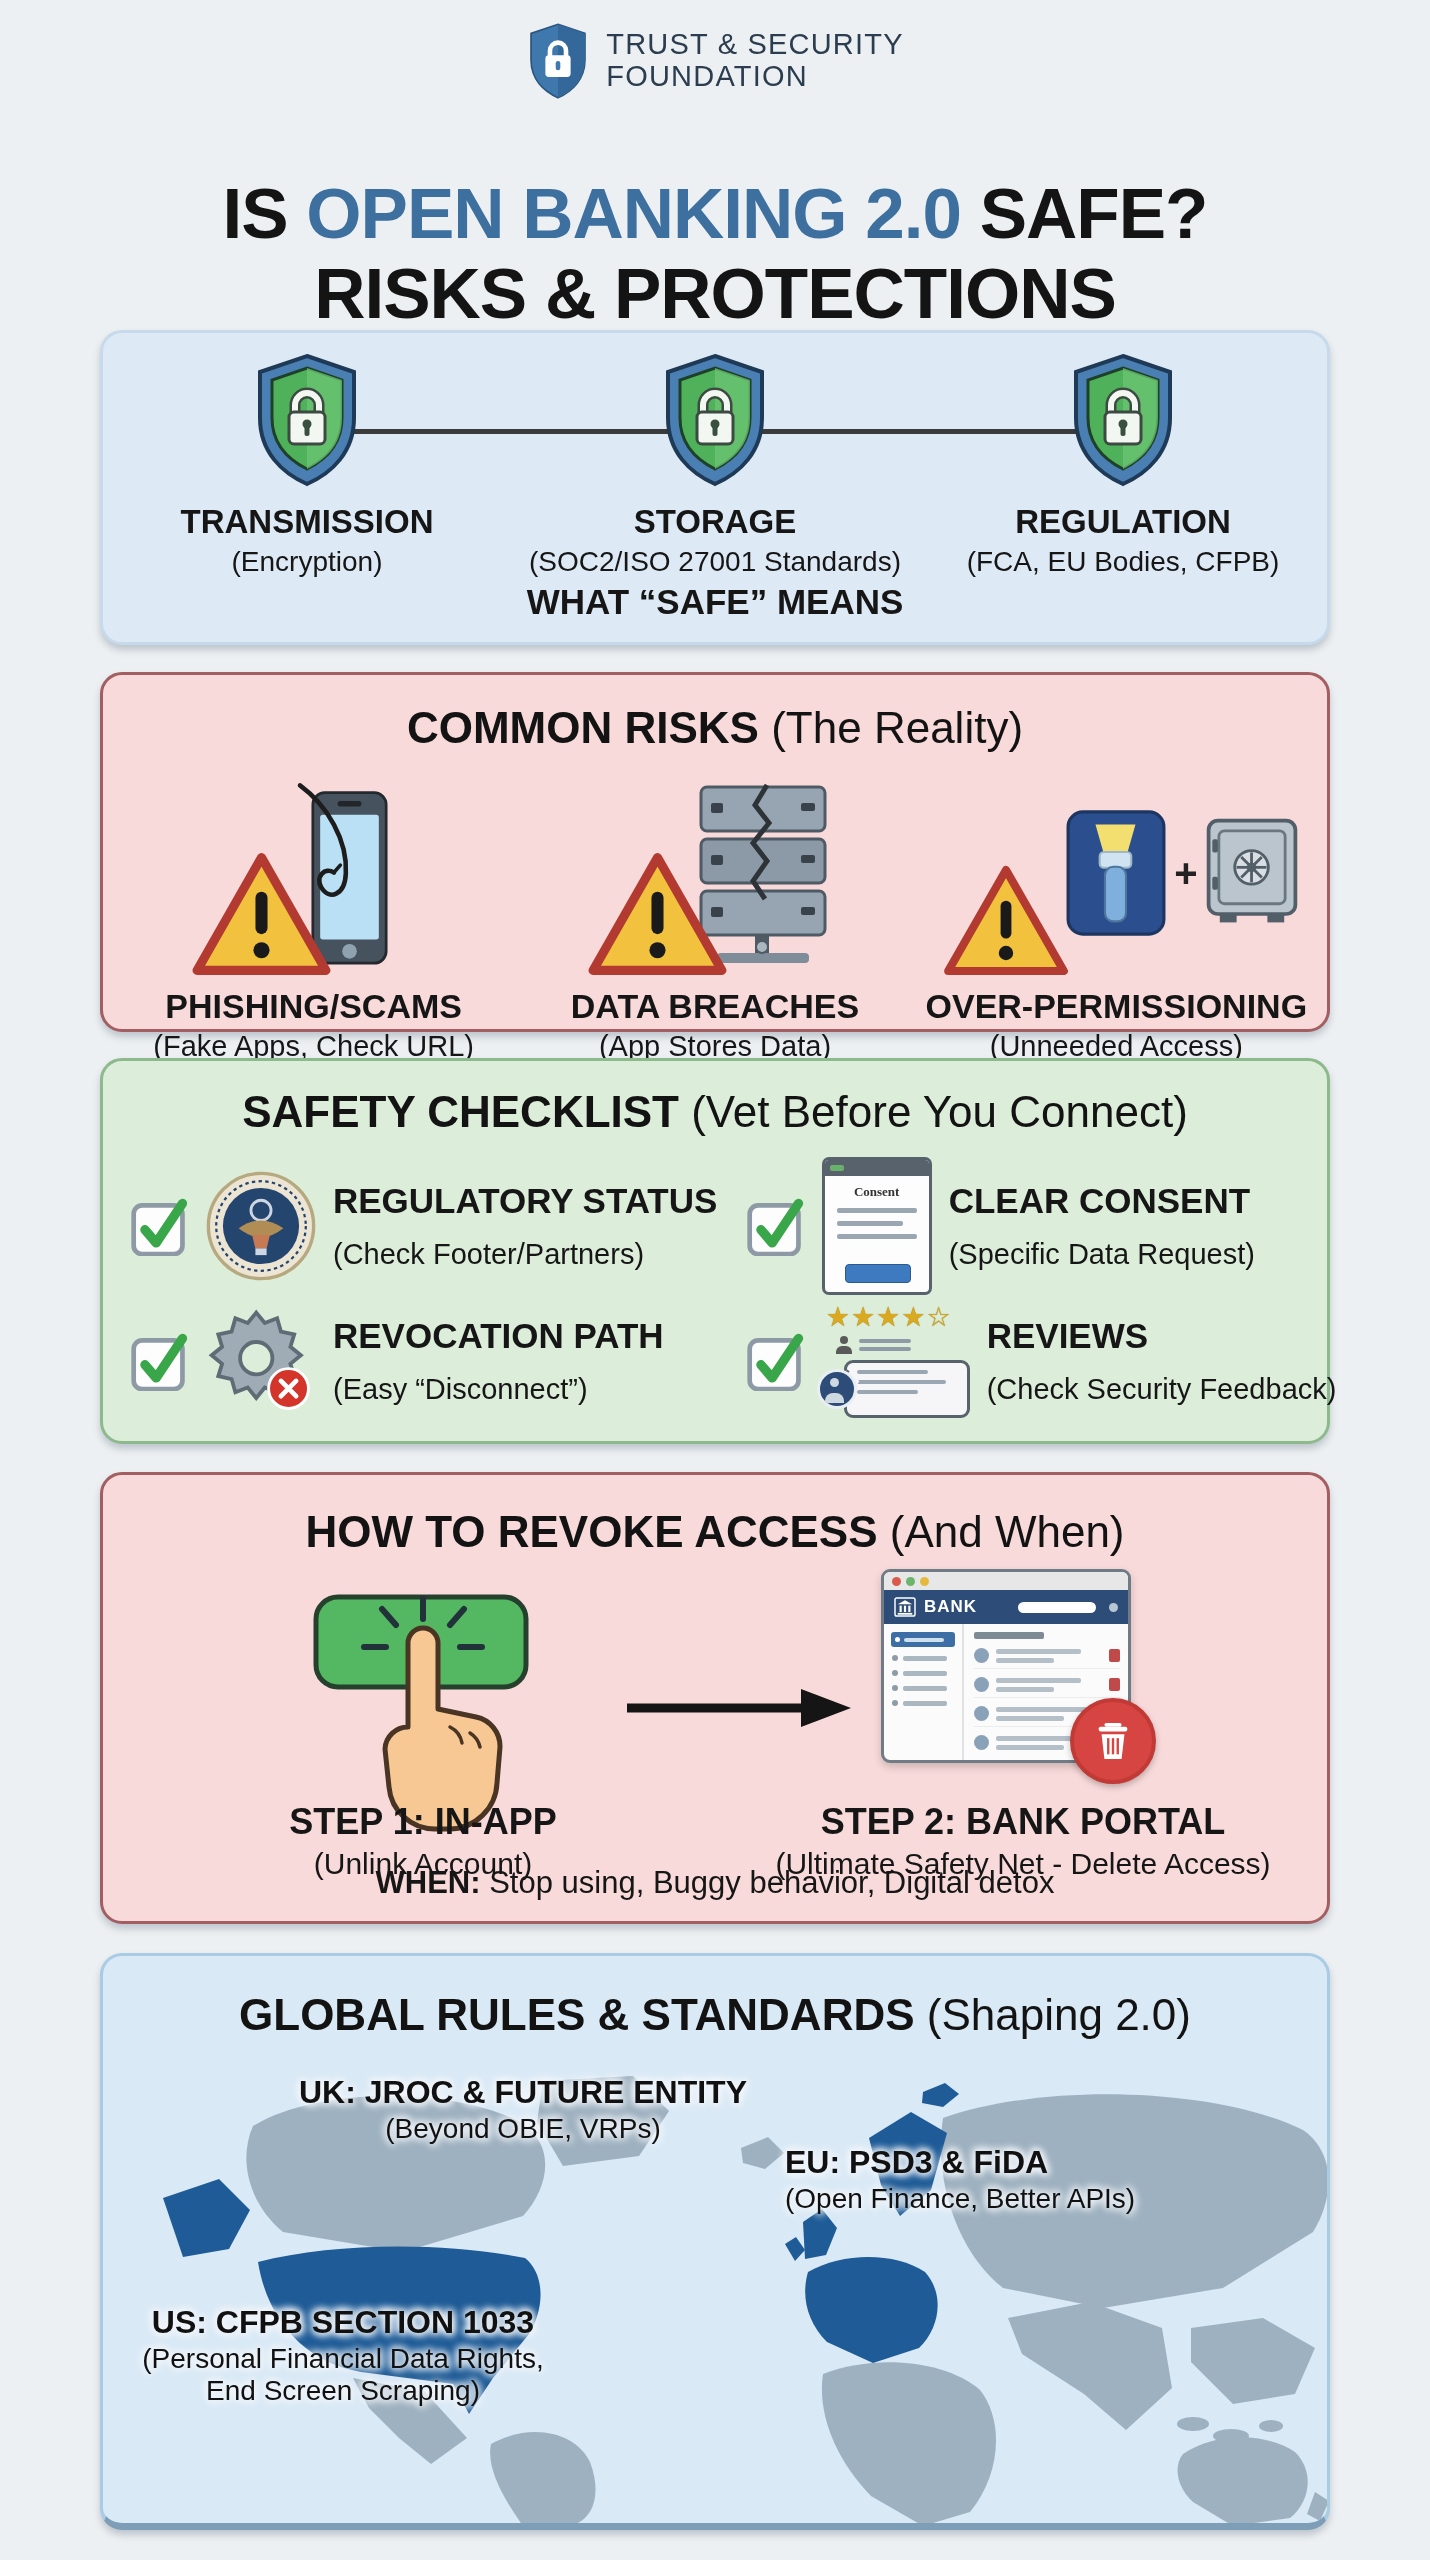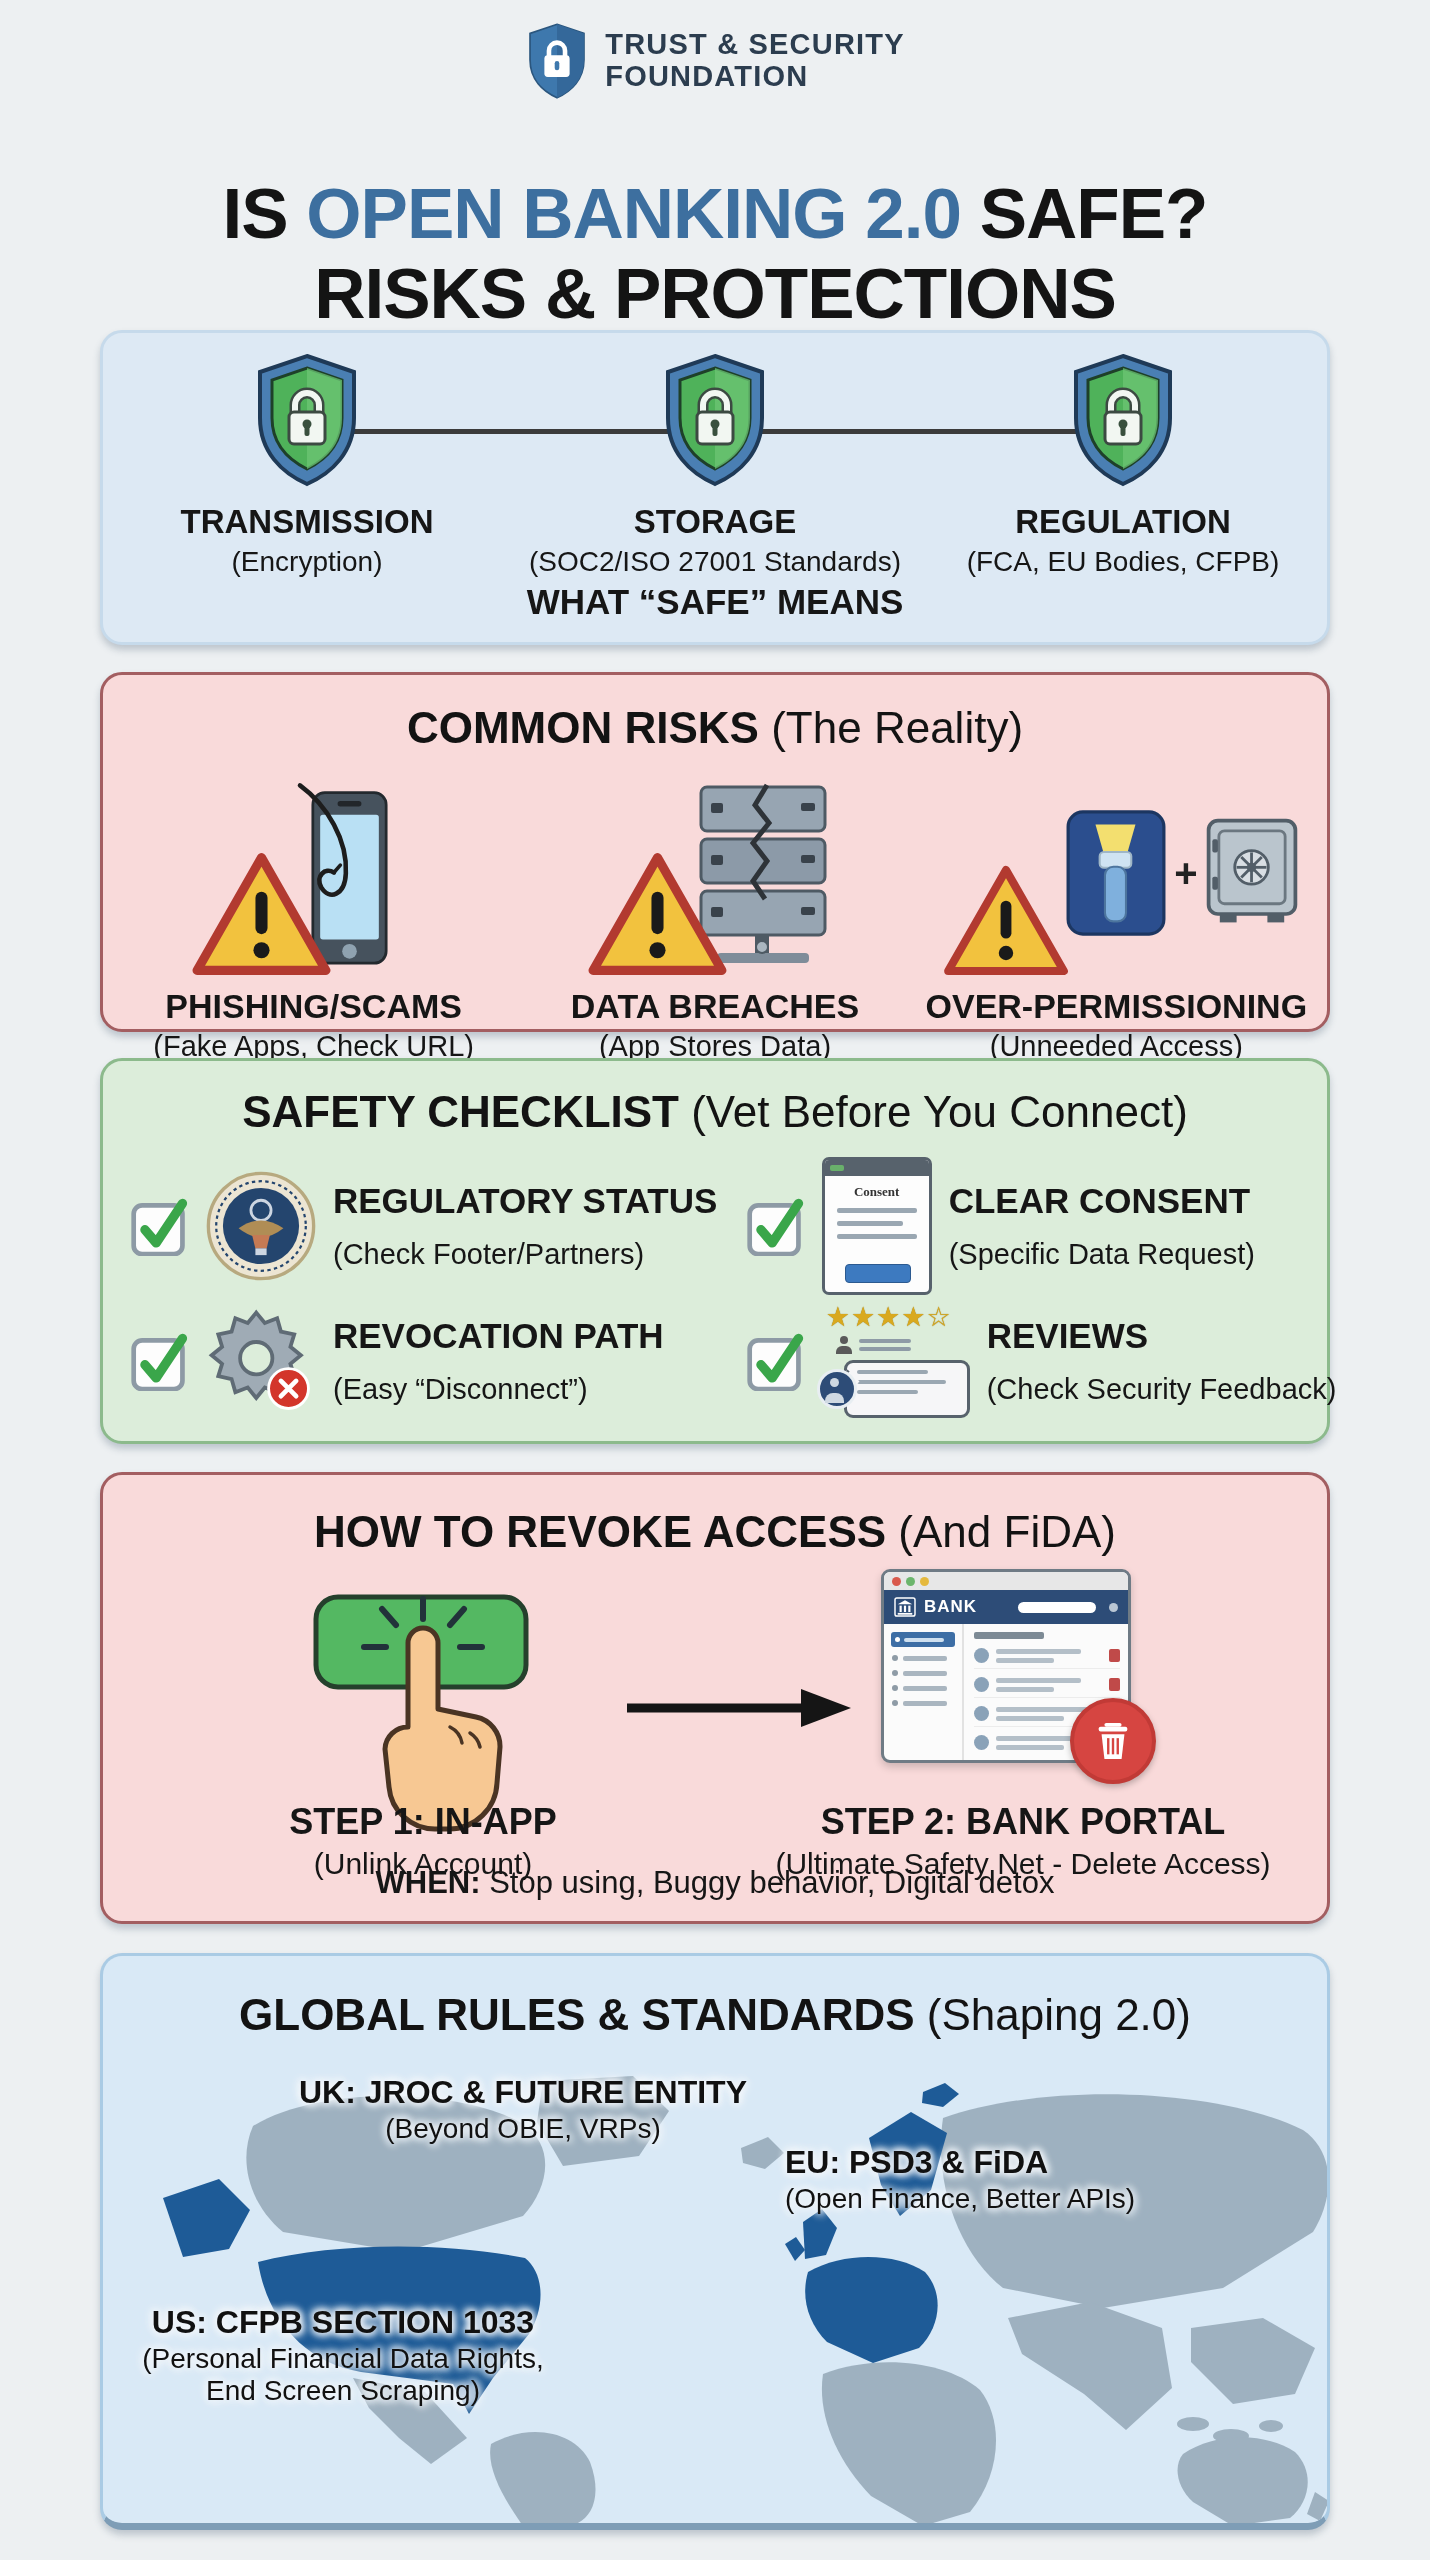--- a/index.html
+++ b/index.html
@@ -2,21 +2,21 @@
 <html><head>
 <meta charset="utf-8">
 <style>
   html,body{margin:0;padding:0;background:#e9edf0;}
   .page{position:relative;width:1430px;height:2560px;background:#edf0f2;overflow:hidden;
         font-family:"Liberation Sans",sans-serif;color:#161616;}
 
   
   .brand{position:absolute;top:22px;left:0;right:0;display:flex;justify-content:center;align-items:center;gap:16px;}
   .brand-shield{width:64px;height:78px;}
-  .brand-text{font-size:29px;font-weight:700;color:#2c3d4f;letter-spacing:1.2px;line-height:1.1;}
+  .brand-text{font-size:29px;font-weight:400;color:#2c3d4f;letter-spacing:1.2px;line-height:1.1;}
 
   
   .main-title{position:absolute;top:126px;left:0;right:0;text-align:center;font-weight:700;
               font-size:71px;line-height:1.13;letter-spacing:-1px;color:#141414;}
   .main-title .hl{color:#3d6f9f;}
 
   
   .box{position:absolute;left:100px;width:1230px;border-radius:22px;box-sizing:border-box;
        box-shadow:0 5px 7px rgba(70,90,110,.28);}
   .box-title{position:absolute;left:0;right:0;text-align:center;font-size:44px;color:#131313;white-space:nowrap;}
@@ -396,21 +396,21 @@
           <div class="ct-label">REVIEWS</div>
           <div class="ct-sub">(Check Security Feedback)</div>
         </div>
       </div>
     </div>
   </section>
 
   <section class="box" id="box-revoke">
     <div class="box-title" style="top:32px;">
       <span class="bt">HOW TO REVOKE ACCESS</span>
-      <span class="bt-sub">(And FiDA)</span>
+      <span class="bt-sub">(And When)</span>
     </div>
 
     <svg class="hand-art" viewBox="0 0 250 300">
       <rect x="18" y="30" width="210" height="90" rx="22" fill="#54b862" stroke="#25402c" stroke-width="5"></rect>
       <g stroke="#22323a" stroke-width="6" stroke-linecap="round">
         <line x1="98" y1="58" x2="84" y2="42"></line>
         <line x1="152" y1="58" x2="166" y2="42"></line>
         <line x1="125" y1="52" x2="125" y2="32"></line>
         <line x1="88" y1="80" x2="66" y2="80"></line>
         <line x1="162" y1="80" x2="184" y2="80"></line>

